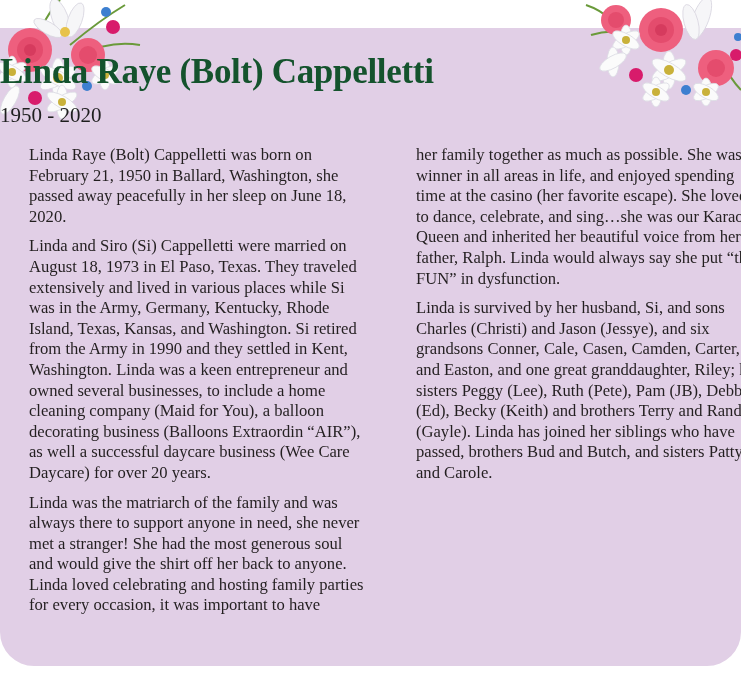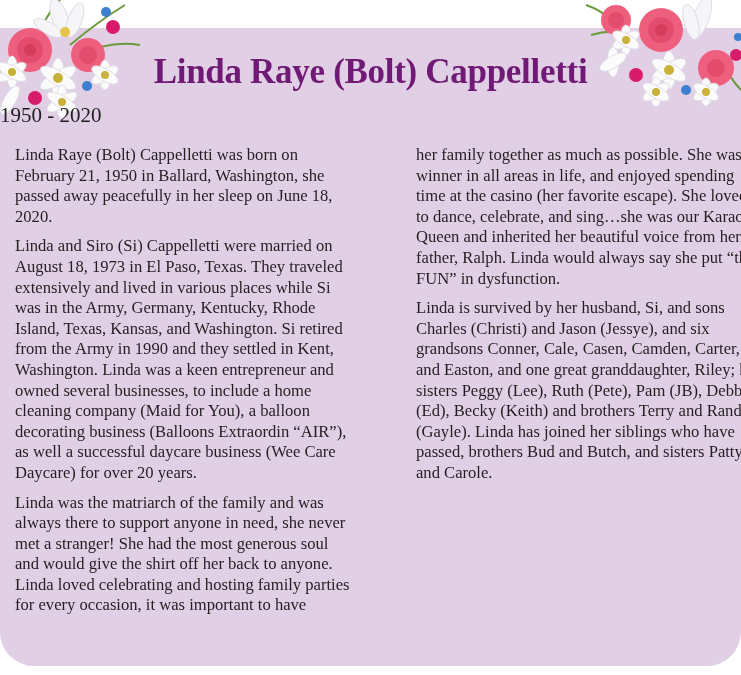--- a/index.html
+++ b/index.html
@@ -9,33 +9,33 @@
     font-family: "Liberation Serif", "DejaVu Serif", serif;
     color: #231f20;
   }
   .panel {
     position: absolute; left: 0; top: 28px; width: 741px; height: 638px;
     background: #e1cfe6;
     border-bottom-left-radius: 34px;
     border-bottom-right-radius: 34px;
   }
   .title {
-    position: absolute; left: 0; top: 50px; width: 741px; text-align: center;
+    position: absolute; left: 0; top: 50px; width: 741px; 
     font-size: 35px; font-weight: bold; letter-spacing: -0.3px;
-    color: #701a75; margin: 0; line-height: 44px;
+    color: #14532d; margin: 0; line-height: 44px;
   }
   .dates {
     position: absolute; left: 0; top: 102px; width: 741px; text-align: left;
     font-size: 21px; line-height: 26px; color: #1e1e1e;
   }
   .col {
     position: absolute; top: 145px; width: 340px;
     font-size: 16.6px; line-height: 20.6px; color: #231f20;
   }
-  .col.left { left: 15px; }
+  .col.left { left: 29px; }
   .col.right { left: 384px; width: 345px; margin-left: 32px; }
   .col p { margin: 0 0 9px 0; }
   .flowers { position: absolute; top: 0; }
   .flowers.left { left: 0; width: 160px; height: 125px; }
   .flowers.right { right: 0; width: 160px; height: 120px; }
 </style>
 </head>
 <body>
 
 <div class="panel"></div>

